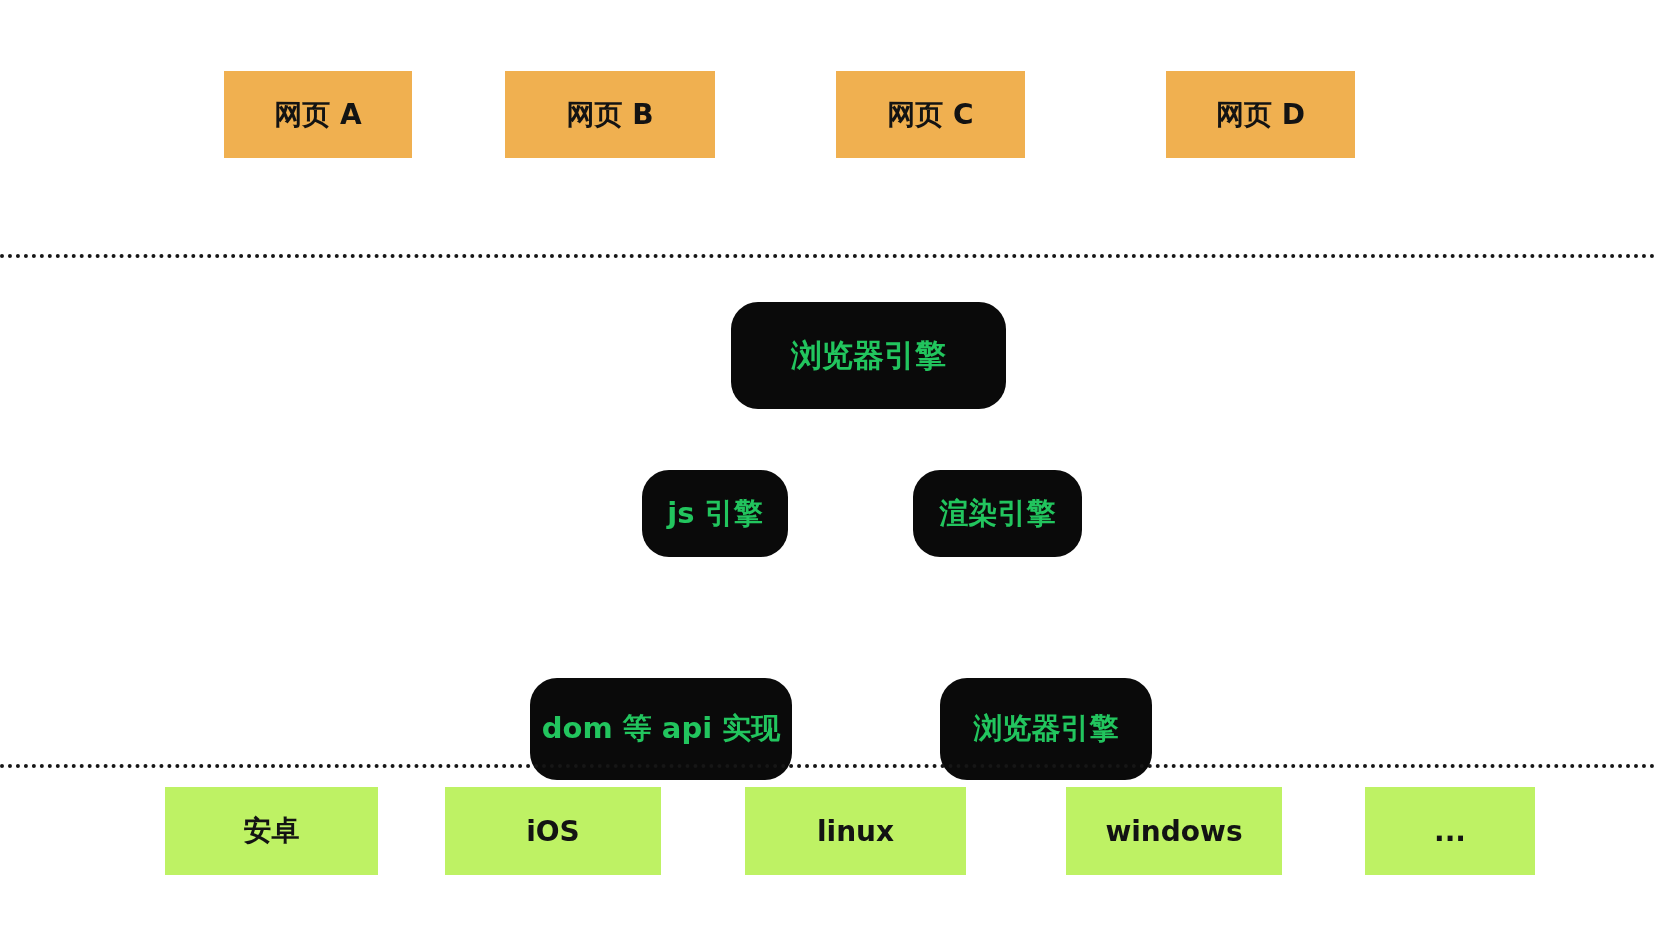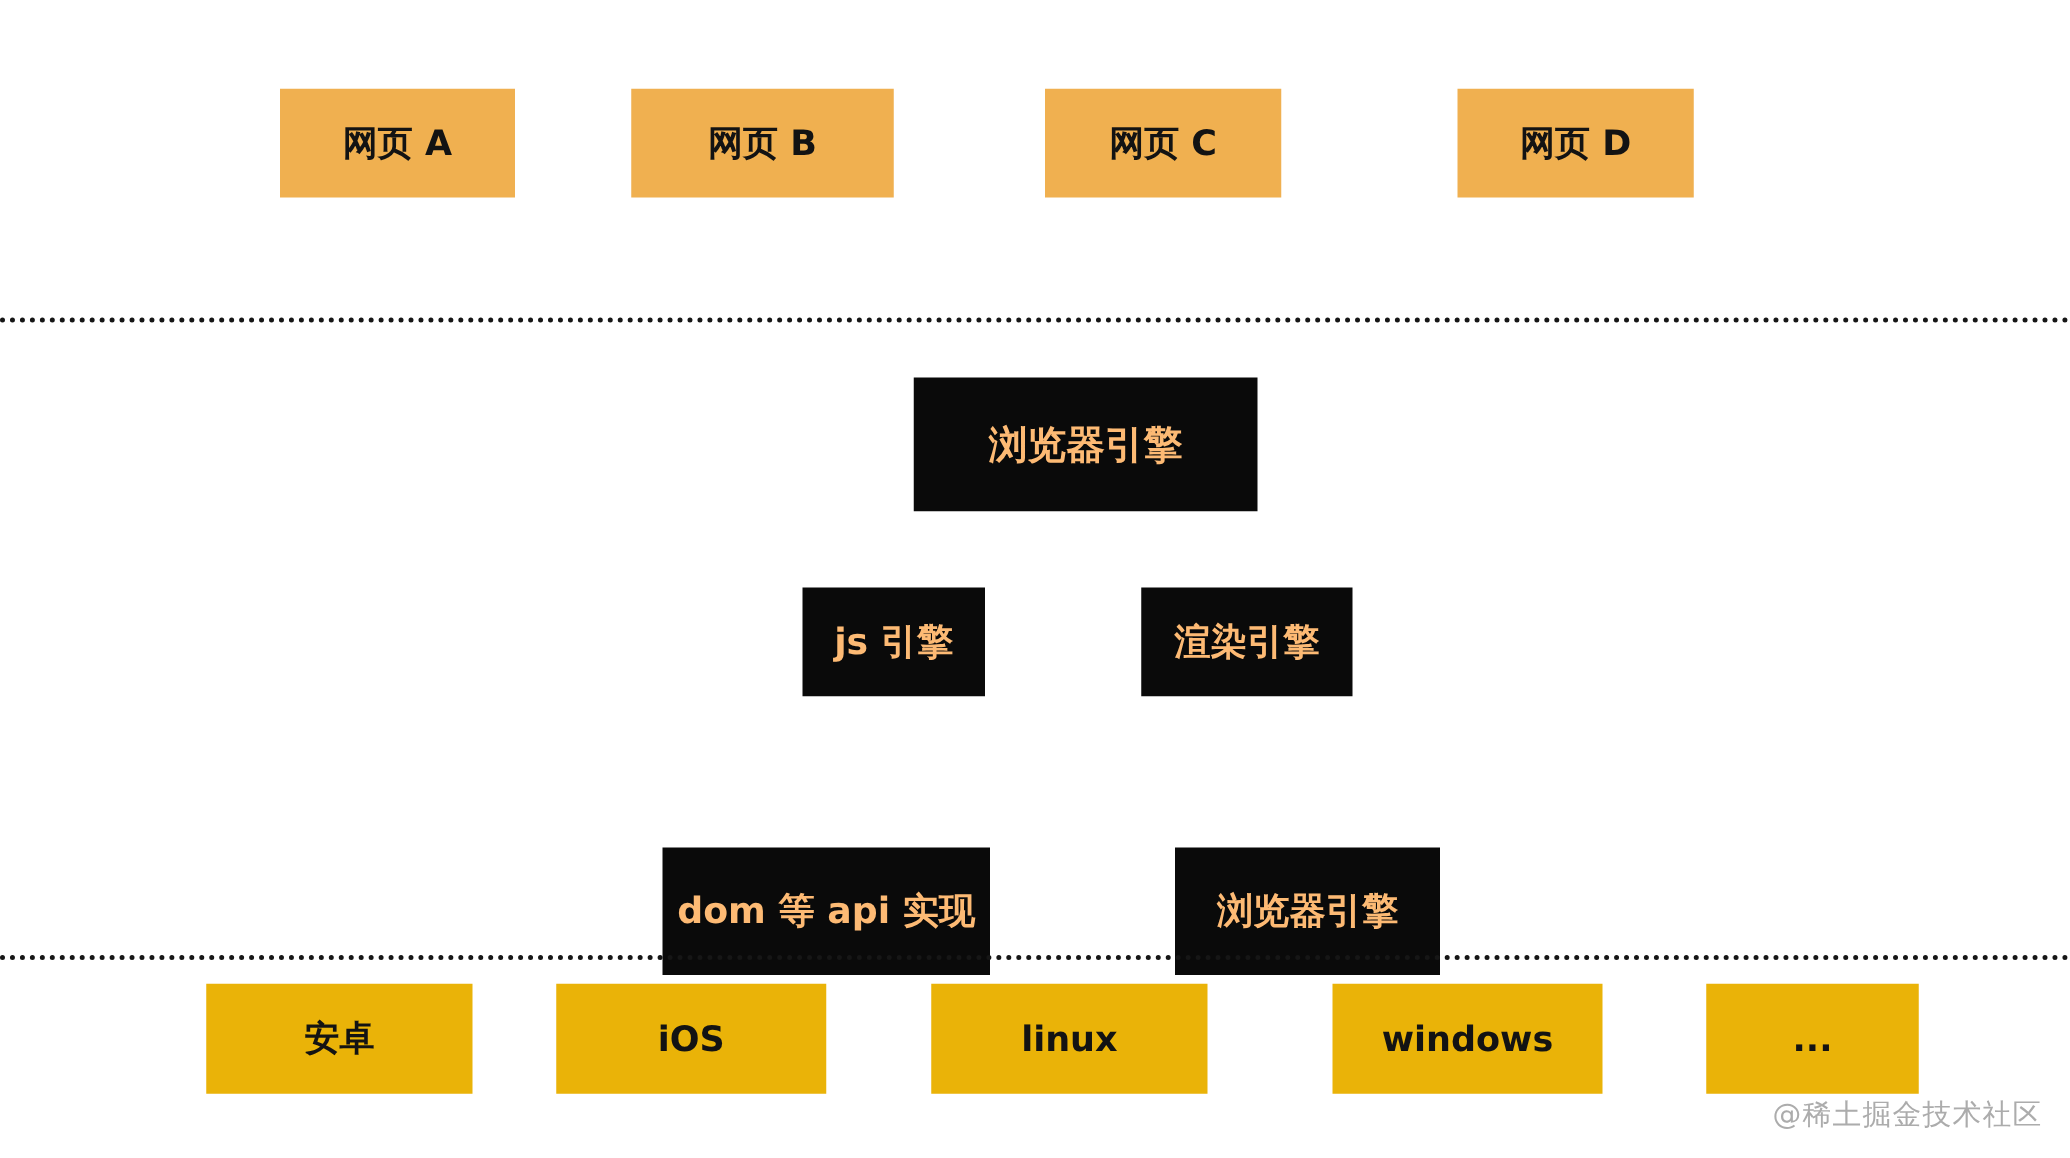--- a/index.html
+++ b/index.html
@@ -25,33 +25,34 @@
   }
   .node.webpage {
     top: 71px;
     height: 87px;
     background: #F0B050;
     color: #131313;
     font-size: 28px;
   }
   .node.engine {
     background: #0a0a0a;
-    color: #fdba74;
+    color: #22c55e;
     font-size: 29px;
+    border-radius: 27px;
   }
   .node.browser-engine {
     left: 731px; top: 302px; width: 275px; height: 107px;
     font-size: 31px;
   }
   .node.layer2 { top: 470px; height: 87px; }
   .node.layer3 { top: 635px; height: 102px; margin-top: 43px; }
   .node.platform {
     top: 787px;
     height: 88px;
-    background: #eab308;
+    background: #bef264;
     color: #131313;
     font-size: 28px;
   }
   .dotted-line {
     position: absolute;
     left: 0;
     width: 1656px;
     height: 0;
     border-top: 4px dotted #161616;
   }
@@ -87,15 +88,14 @@
   <div class="node engine layer3" style="left:940px;width:212px">浏览器引擎</div>
 
   <div class="dotted-line lower"></div>
 
   <div class="node platform" style="left:165px;width:213px">安卓</div>
   <div class="node platform" style="left:445px;width:216px">iOS</div>
   <div class="node platform" style="left:745px;width:221px">linux</div>
   <div class="node platform" style="left:1066px;width:216px">windows</div>
   <div class="node platform" style="left:1365px;width:170px">...</div>
 
-  <div class="watermark">@稀土掘金技术社区</div>
 
 </div>
 
 </body></html>

